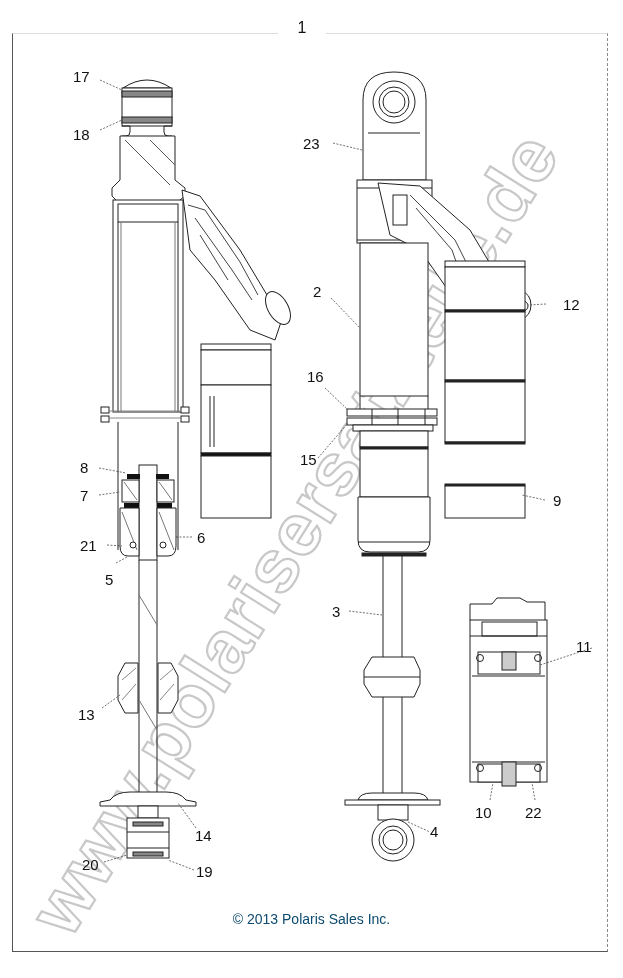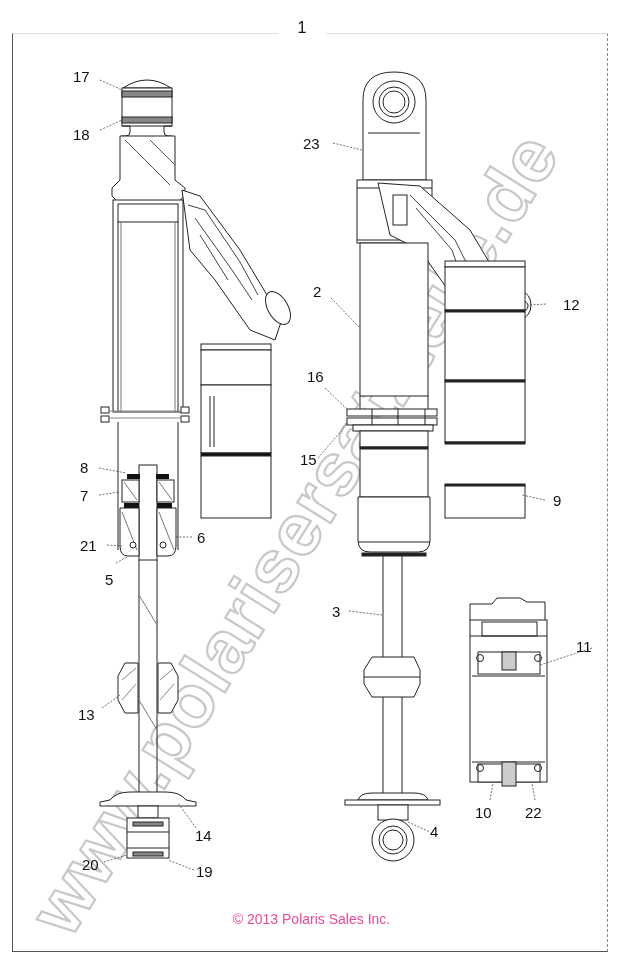--- a/index.html
+++ b/index.html
@@ -6,21 +6,21 @@
     body { width: 623px; height: 978px; position: relative; overflow: hidden;
            font-family: "Liberation Sans", sans-serif; }
     .frame { position: absolute; left: 12px; top: 33px; width: 596px; height: 919px;
              border-left: 1px solid #555; border-bottom: 1px solid #555;
              border-right: 1px dashed #888; border-top: 1px solid #ddd; box-sizing: border-box; }
     .assembly-label { position: absolute; left: 278px; top: 19px; width: 48px; text-align: center;
                       background: #fff; font-size: 16px; color: #111; line-height: 18px; }
     svg.drawing { position: absolute; left: 0; top: 0; }
     .callout { font-family: "Liberation Sans", sans-serif; font-size: 15px; fill: #111; }
     .copyright { position: absolute; left: 0; width: 623px; top: 911px; text-align: center;
-                 font-size: 14px; color: #ec4899; }
+                 font-size: 14px; color: #0c4a6e; }
     .watermark { font-family: "Liberation Sans", sans-serif; font-weight: bold; font-size: 74px;
                  fill: #ffffff; stroke: #c8c8c8; stroke-width: 2.2; letter-spacing: 1px; }
   </style>
 </head>
 <body>
 
 <div class="frame"></div>
 
 <svg class="drawing" width="623" height="978" viewBox="0 0 623 978">
 

